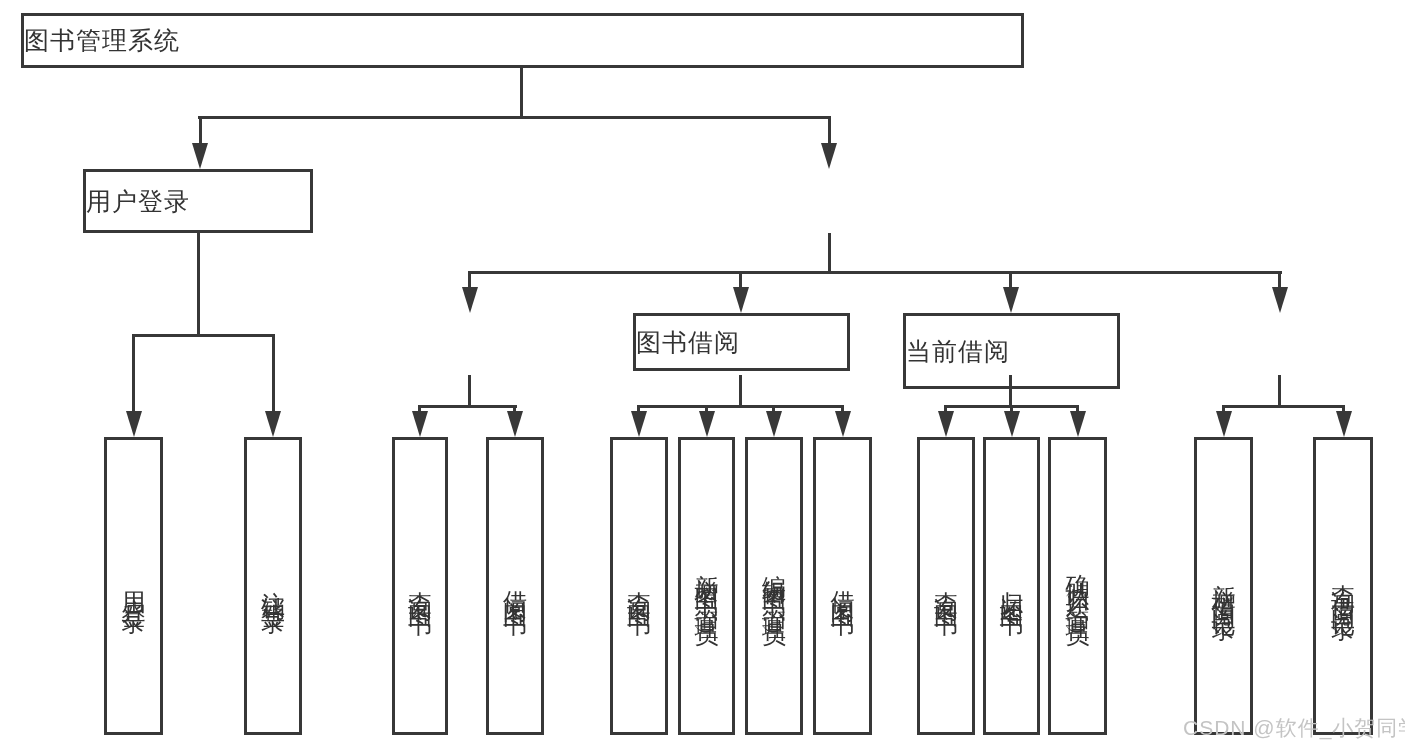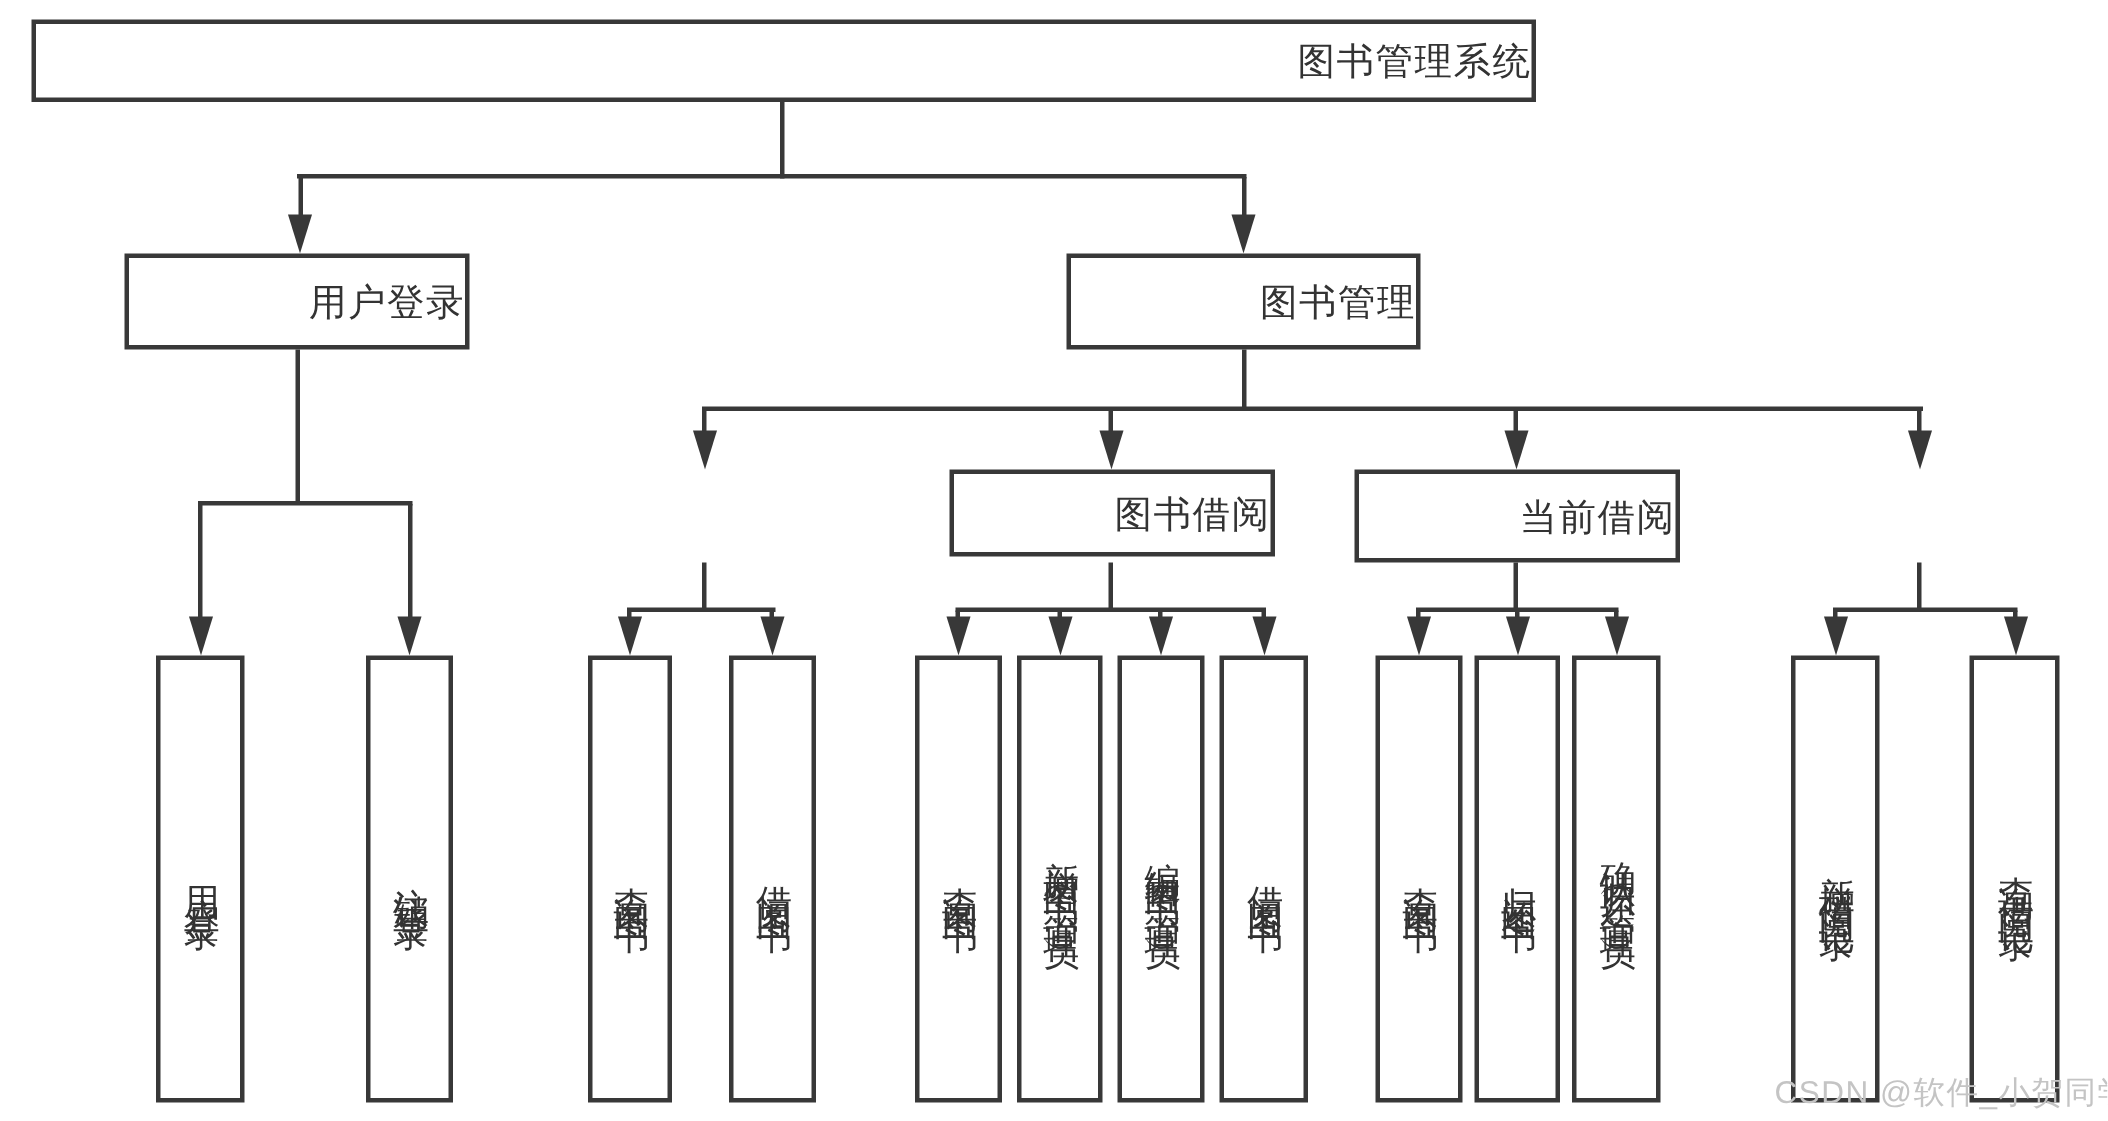--- a/index.html
+++ b/index.html
@@ -1,19 +1,19 @@
 <!DOCTYPE html>
 <html><head>
 <meta charset="utf-8">
 <style>
   html,body{margin:0;padding:0;background:#ffffff;}
   #stage{position:relative;width:1405px;height:747px;background:#ffffff;overflow:hidden;
          font-family:"Liberation Sans","DejaVu Sans",sans-serif;color:#333333;}
   .hbox{position:absolute;box-sizing:border-box;background:#ffffff;border:3px solid #383838;
-        display:flex;align-items:center;justify-content:flex-end;font-size:25px;letter-spacing:1px;}
+        display:flex;align-items:center;justify-content:flex-start;font-size:25px;letter-spacing:1px;}
   .vbox{position:absolute;box-sizing:border-box;background:#ffffff;border:3px solid #383838;
         display:flex;align-items:center;justify-content:center;}
   .vbox span{writing-mode:vertical-rl;text-orientation:mixed;font-size:24px;letter-spacing:7px;
         line-height:1;display:block;}
   .vline{position:absolute;width:3px;background:#383838;}
   .hline{position:absolute;height:3px;background:#383838;}
   .arrow{position:absolute;width:0;height:0;border-left:8px solid transparent;
          border-right:8px solid transparent;border-top:26px solid #383838;}
   .watermark{position:absolute;left:1183px;top:714px;font-size:21px;color:#c4c4c4;
          white-space:nowrap;z-index:10;letter-spacing:1px;}
@@ -23,28 +23,25 @@
 
 <div id="stage">
 
   <div class="hbox" style="left:21px;top:13px;width:1003px;height:55px;">
     <span>图书管理系统</span>
   </div>
 
   <div class="hbox" style="left:83px;top:169px;width:230px;height:64px;">
     <span>用户登录</span>
   </div>
-  <div class="hbox" style="left:711px;top:169px;width:236px;height:64px;">
-    <span>图书管理</span>
-  </div>
 
   <div class="hbox" style="left:633px;top:313px;width:217px;height:58px;">
     <span>图书借阅</span>
   </div>
-  <div class="hbox" style="left:903px;top:313px;width:217px;height:62px;">
+  <div class="hbox" style="left:903px;top:313px;width:217px;height:76px;">
     <span>当前借阅</span>
   </div>
 
   <div class="vbox" style="left:104px;top:437px;width:59px;height:298px;">
     <span>用户登录</span>
   </div>
   <div class="vbox" style="left:244px;top:437px;width:58px;height:298px;">
     <span>注销登录</span>
   </div>
   <div class="vbox" style="left:392px;top:437px;width:56px;height:298px;">

